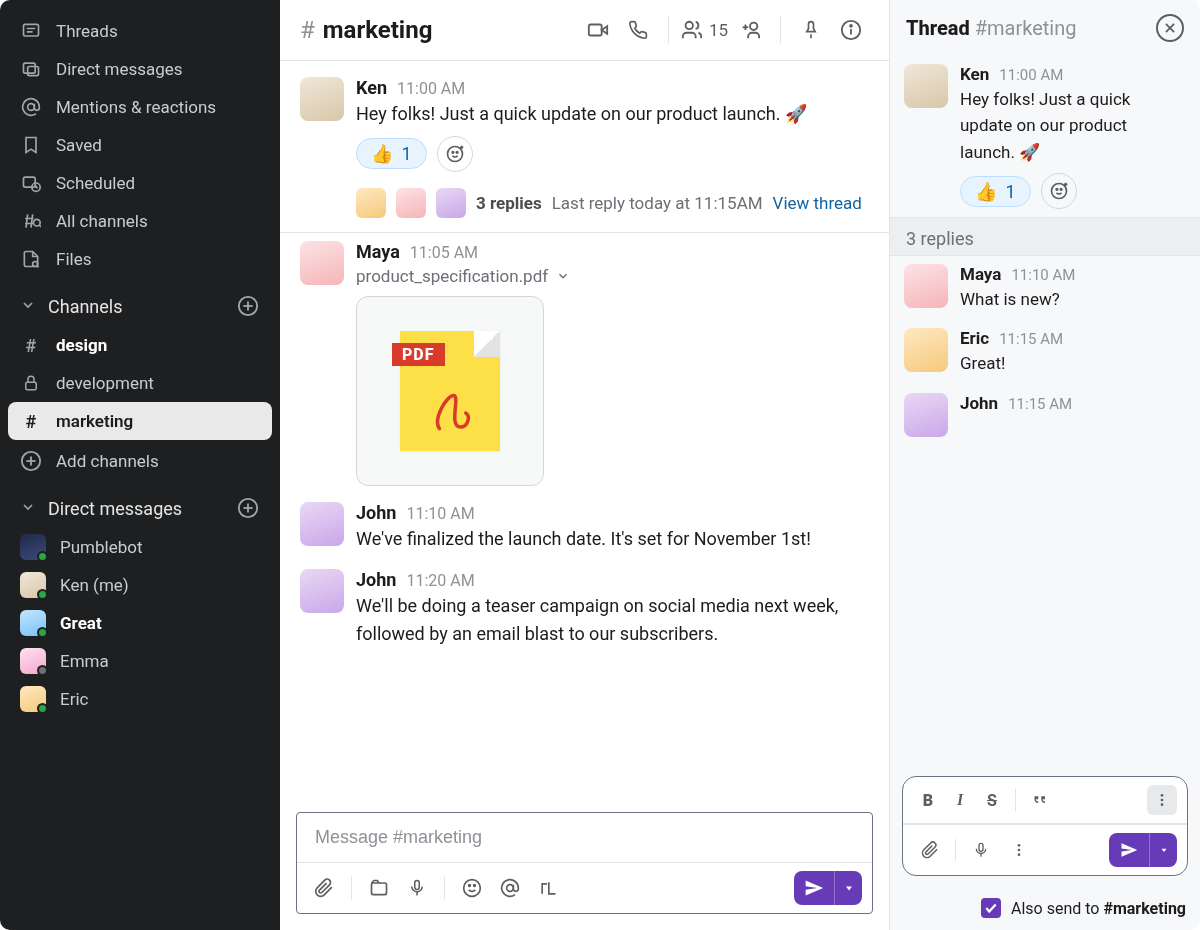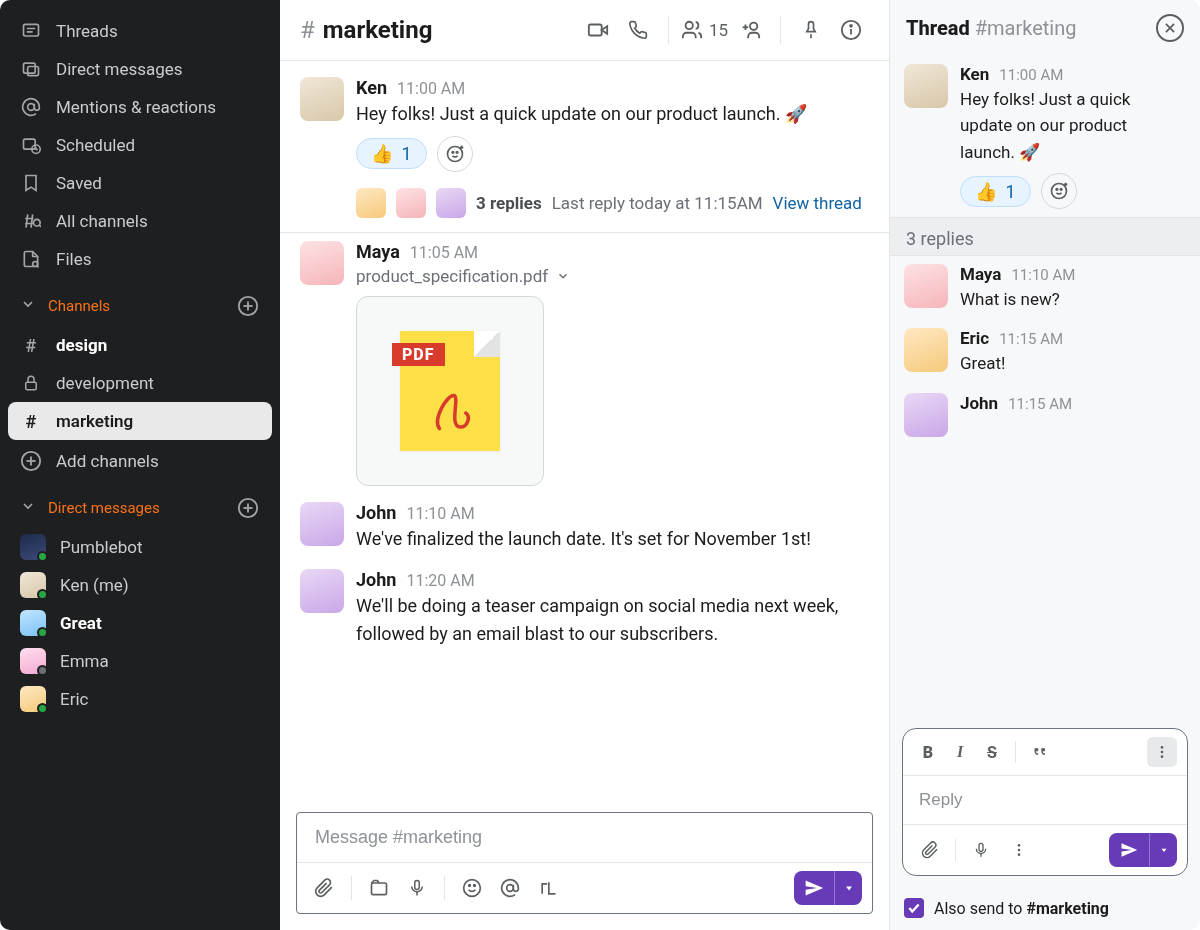--- a/index.html
+++ b/index.html
@@ -6,21 +6,21 @@
   body { font-family: -apple-system, BlinkMacSystemFont, "Segoe UI", Roboto, sans-serif; background: #fff; color: #1d1c1d; }
   .app { display: flex; width: 1200px; height: 930px; overflow: hidden; border-radius: 10px; }
 
   
   .sidebar { width: 280px; background: #1e1f21; color: #c9cccf; display: flex; flex-direction: column; padding: 12px 8px; gap: 2px; }
   .sb-item { display: flex; align-items: center; gap: 14px; padding: 8px 12px; border-radius: 8px; font-size: 17px; cursor: pointer; }
   .sb-item.active { background: #e9e9ea; color: #1d1c1d; font-weight: 600; }
   .sb-item .icon { width: 22px; height: 22px; display: flex; align-items: center; justify-content: center; flex-shrink: 0; }
   .sb-item .icon svg { stroke: #a2a5a9; }
   .sb-item.bold { font-weight: 700; color: #fff; }
-  .sb-section-header { display: flex; align-items: center; justify-content: space-between; padding: 14px 12px 6px; color: #f97316; font-size: 15px; cursor: pointer; }
+  .sb-section-header { display: flex; align-items: center; justify-content: space-between; padding: 14px 12px 6px; color: #e5e5e5; font-size: 18px; cursor: pointer; }
   .sb-section-header .left { display: flex; align-items: center; gap: 12px; }
   .sb-plus { width: 24px; height: 24px; display: flex; align-items: center; justify-content: center; }
   .dm-item { display: flex; align-items: center; gap: 14px; padding: 6px 12px; border-radius: 8px; font-size: 17px; cursor: pointer; }
   .dm-item .avatar-sm { width: 26px; height: 26px; border-radius: 6px; position: relative; flex-shrink: 0; }
   .dm-item .status { position: absolute; bottom: -2px; right: -2px; width: 11px; height: 11px; border-radius: 50%; border: 2px solid #1e1f21; }
   .dm-item.bold { font-weight: 700; color: #fff; }
 
   
   .main { flex: 1; display: flex; flex-direction: column; border-right: 1px solid #e4e4e4; }
   .channel-header { display: flex; align-items: center; justify-content: space-between; padding: 12px 20px; border-bottom: 1px solid #e4e4e4; }
@@ -86,21 +86,21 @@
   .tc-format { display: flex; align-items: center; gap: 2px; padding: 8px 10px; border-bottom: 1px solid #e4e4e4; }
   .tc-format .divider { width: 1px; height: 22px; background: #e4e4e4; margin: 0 6px; }
   .tc-format .fmt { width: 30px; height: 30px; display: flex; align-items: center; justify-content: center; color: #5c5f62; font-weight: 700; cursor: pointer; border-radius: 6px; }
   .tc-format .fmt.more { margin-left: auto; background: #e8e9eb; border-radius: 6px; }
   .tc-input { padding: 14px 16px; }
   .tc-input input { border: none; outline: none; font-size: 17px; width: 100%; }
   .tc-input input::placeholder { color: #8e9297; }
   .tc-bottom { display: flex; align-items: center; justify-content: space-between; padding: 8px 10px; border-top: 1px solid #e4e4e4; }
   .tc-bottom .left { display: flex; align-items: center; gap: 4px; }
 
-  .also-send { display: flex; align-items: center; gap: 10px; padding: 12px 14px; font-size: 16px; }
+  .also-send { display: flex; align-items: center; gap: 10px; padding: 12px 14px; font-size: 16px; justify-content: flex-end; }
   .also-send .cb { width: 20px; height: 20px; background: #673ab7; border-radius: 4px; display: flex; align-items: center; justify-content: center; color: #fff; }
 
   
   .av-ken  { background: linear-gradient(160deg,#f0e7d8,#d8c7a9); }
   .av-maya { background: linear-gradient(160deg,#fde2e4,#f5b5b9); }
   .av-john { background: linear-gradient(160deg,#e9d8f5,#c9a7e8); }
   .av-eric { background: linear-gradient(160deg,#ffe8c2,#f5c97b); }
   .av-alex { background: linear-gradient(160deg,#c2e6ff,#7ac1f5); }
   .av-emma { background: linear-gradient(160deg,#ffe0f0,#f5a7d0); }
   .av-bot  { background: linear-gradient(160deg,#1f2a4a,#3b4a7a); }
@@ -137,34 +137,34 @@
             <svg width="20" height="20" viewBox="0 0 24 24" fill="none" stroke="#a2a5a9" stroke-width="2">
               <circle cx="12" cy="12" r="4"></circle>
               <path d="M16 8v5a3 3 0 0 0 6 0v-1a10 10 0 1 0-4 8"></path>
             </svg>
           </span>
           <span>Mentions &amp; reactions</span>
         </div>
         <div class="sb-item">
           <span class="icon">
             <svg width="20" height="20" viewBox="0 0 24 24" fill="none" stroke="#a2a5a9" stroke-width="2">
+              <path d="M6 3h12v18l-6-4-6 4V3z"></path>
+            </svg>
+          </span>
+          <span>Saved</span>
+        </div>
+        <div class="sb-item">
+          <span class="icon">
+            <svg width="20" height="20" viewBox="0 0 24 24" fill="none" stroke="#a2a5a9" stroke-width="2">
               <rect x="3" y="5" width="14" height="12" rx="2"></rect>
               <circle cx="18" cy="17" r="5"></circle>
               <polyline points="18 15 18 17 20 18"></polyline>
             </svg>
           </span>
           <span>Scheduled</span>
-        </div>
-        <div class="sb-item">
-          <span class="icon">
-            <svg width="20" height="20" viewBox="0 0 24 24" fill="none" stroke="#a2a5a9" stroke-width="2">
-              <path d="M6 3h12v18l-6-4-6 4V3z"></path>
-            </svg>
-          </span>
-          <span>Saved</span>
         </div>
         <div class="sb-item">
           <span class="icon">
             <svg width="20" height="20" viewBox="0 0 24 24" fill="none" stroke="#a2a5a9" stroke-width="2">
               <line x1="5" y1="9" x2="15" y2="9"></line>
               <line x1="5" y1="15" x2="15" y2="15"></line>
               <line x1="8" y1="4" x2="6" y2="20"></line>
               <line x1="14" y1="4" x2="12" y2="20"></line>
               <circle cx="19" cy="14" r="4"></circle>
               <line x1="22" y1="17" x2="24" y2="19" stroke-width="2"></line>
@@ -582,23 +582,20 @@
               </svg>
           </div>
           <div class="fmt more">
             <svg width="16" height="16" viewBox="0 0 24 24" fill="currentColor">
                 <circle cx="12" cy="5" r="2"></circle>
                 <circle cx="12" cy="12" r="2"></circle>
                 <circle cx="12" cy="19" r="2"></circle>
               </svg>
           </div>
         </div>
-        <div class="tc-input">
-          <input type="text" placeholder="Reply" style="">
-        </div>
         <div class="tc-bottom">
           <div class="left">
             <div class="tb-btn">
               <svg width="18" height="18" viewBox="0 0 24 24" fill="none" stroke="currentColor" stroke-width="2">
                   <path d="M21.44 11.05l-9.19 9.19a6 6 0 0 1-8.49-8.49l9.19-9.19a4 4 0 0 1 5.66 5.66l-9.2 9.19a2 2 0 0 1-2.83-2.83l8.49-8.48"></path>
                 </svg>
             </div>
             <div class="divider" style="width:1px;height:22px;background:#e4e4e4;margin:0 4px"></div>
             <div class="tb-btn">
               <svg width="16" height="16" viewBox="0 0 24 24" fill="none" stroke="currentColor" stroke-width="2">

